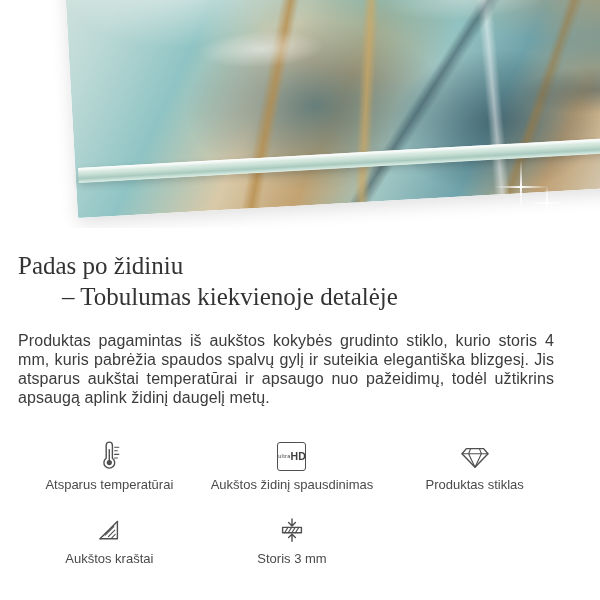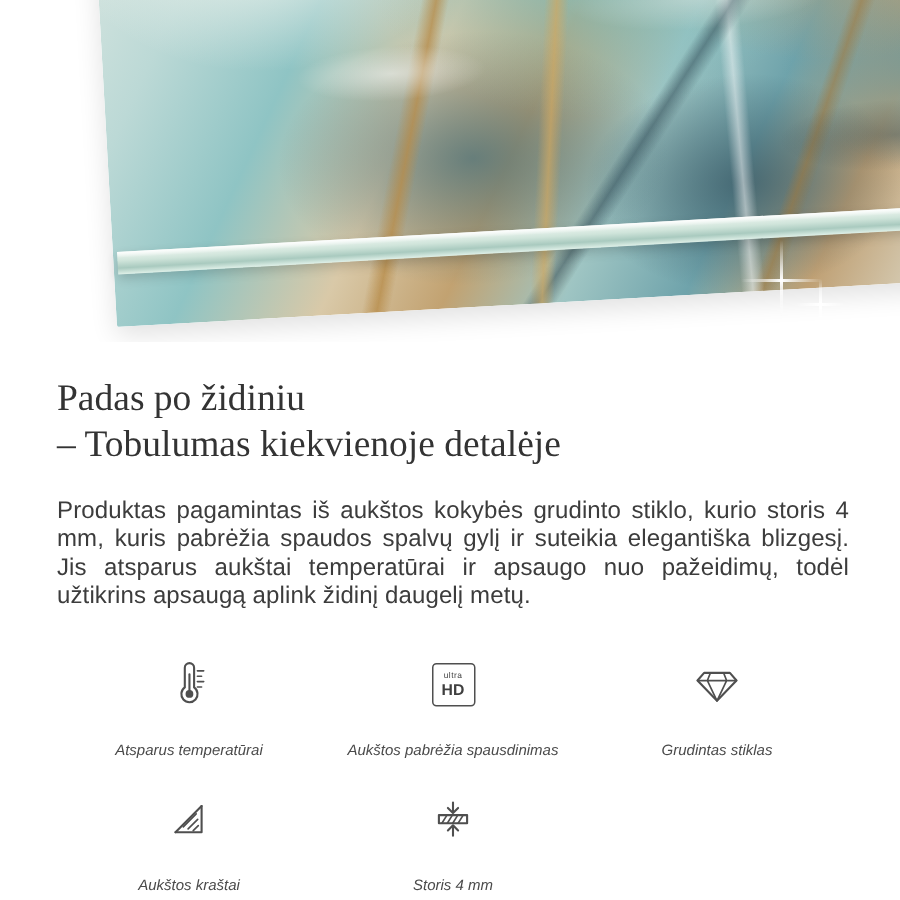--- a/index.html
+++ b/index.html
@@ -121,31 +121,31 @@
     background: linear-gradient(180deg, rgba(255,255,255,0) 0%, #fff 50%, rgba(255,255,255,0) 100%);
   }
   .sparkle.s1 { left: 494px; top: 160px; }
   .sparkle.s2 { left: 530px; top: 186px; width: 34px; height: 34px; }
   .sparkle.s2::before { width: 34px; }
   .sparkle.s2::after { height: 34px; }
 
   
   .content {
     position: relative;
-    padding: 10px 34px 0 38px;
+    padding: 10px 34px 0 18px;
   }
   .headline {
     font-family: "Liberation Serif", serif;
     color: #333333;
     font-size: 25px;
     line-height: 31px;
     font-weight: 400;
     margin: 12px 0 0 0;
   }
-  .headline .line2 { display: block; }
+  .headline .line2 { display: block; margin-left: 44px; }
 
   .body-text {
     margin-top: 19px;
     color: #3c3c3c;
     font-size: 16px;
     line-height: 19px;
     letter-spacing: .005em;
     text-align: justify;
     max-width: 536px;
   }
@@ -162,25 +162,24 @@
     width: 176px;
     text-align: center;
   }
   .feature-icon {
     height: 46px;
     display: flex;
     align-items: center;
     justify-content: center;
   }
   .feature-label {
-    margin-top: 16px;
-    font-size: 10px;
+    margin-top: 0;
+    font-size: 13px;
     color: #4a4a4a;
     line-height: 12px;
-    font-style: italic;
   }
   svg { display: block; }
   .ico-stroke {
     fill: none;
     stroke: #4f4f4f;
     stroke-width: 1.4;
     stroke-linecap: round;
     stroke-linejoin: round;
   }
   .ico-thin {
@@ -189,21 +188,21 @@
     stroke-width: 1.1;
     stroke-linecap: round;
     stroke-linejoin: round;
   }
   .hd-box {
     width: 27px;
     height: 27px;
     border: 1.4px solid #4f4f4f;
     border-radius: 3px;
     display: flex;
-    flex-direction: column;
+    flex-direction: row;
     align-items: center;
     justify-content: center;
     color: #3f3f3f;
   }
   .hd-ultra {
     font-size: 5.6px;
     letter-spacing: .3px;
     line-height: 6px;
     margin-bottom: 1px;
   }
@@ -255,32 +254,32 @@
         <div class="feature-label">Atsparus temperatūrai</div>
       </div>
 
       <div class="feature">
         <div class="feature-icon">
           <div class="hd-box">
             <span class="hd-ultra">ultra</span>
             <span class="hd-hd">HD</span>
           </div>
         </div>
-        <div class="feature-label">Aukštos pabrėžia spausdinimas</div>
+        <div class="feature-label">Aukštos židinį spausdinimas</div>
       </div>
 
 
       <div class="feature">
         <div class="feature-icon">
           <svg width="40" height="40" viewBox="0 0 40 40">
             <path class="ico-stroke" d="M11.4 12.6h17.2l4.4 5.1L20 31.2 7 17.7z"></path>
             <path class="ico-thin" d="M7 17.7h26M15.6 12.6l-2 5.1L20 31.2l6.4-13.5-2-5.1"></path>
           </svg>
         </div>
-        <div class="feature-label">Grudintas stiklas</div>
+        <div class="feature-label">Produktas stiklas</div>
       </div>
 
       <div class="feature">
         <div class="feature-icon">
           <svg width="40" height="40" viewBox="0 0 40 40">
             <path class="ico-stroke" d="M11 28.8L28.4 11.4"></path>
             <path class="ico-stroke" d="M11 28.8h17.4V11.4"></path>
             <path class="ico-thin" d="M16.2 25.2l8.6-8.6M19.4 26.6l6.4-6.4M22.8 27.8l3.4-3.4"></path>
           </svg>
         </div>
@@ -289,18 +288,18 @@
 
       <div class="feature">
         <div class="feature-icon">
           <svg width="40" height="40" viewBox="0 0 40 40">
             <path class="ico-stroke" d="M20 9v6.6M16.6 12.6L20 16l3.4-3.4"></path>
             <rect class="ico-stroke" x="10.6" y="17.4" width="18.8" height="5.4"></rect>
             <path class="ico-thin" d="M12.6 22.8l3.4-5.4M16.2 22.8l3.4-5.4M19.8 22.8l3.4-5.4M23.4 22.8l3.4-5.4"></path>
             <path class="ico-stroke" d="M20 31.2v-6.6M16.6 27.6L20 24.2l3.4 3.4"></path>
           </svg>
         </div>
-        <div class="feature-label">Storis 4 mm</div>
+        <div class="feature-label">Storis 3 mm</div>
       </div>
 
     </div>
   </div>
 </div>
 
 </body></html>

